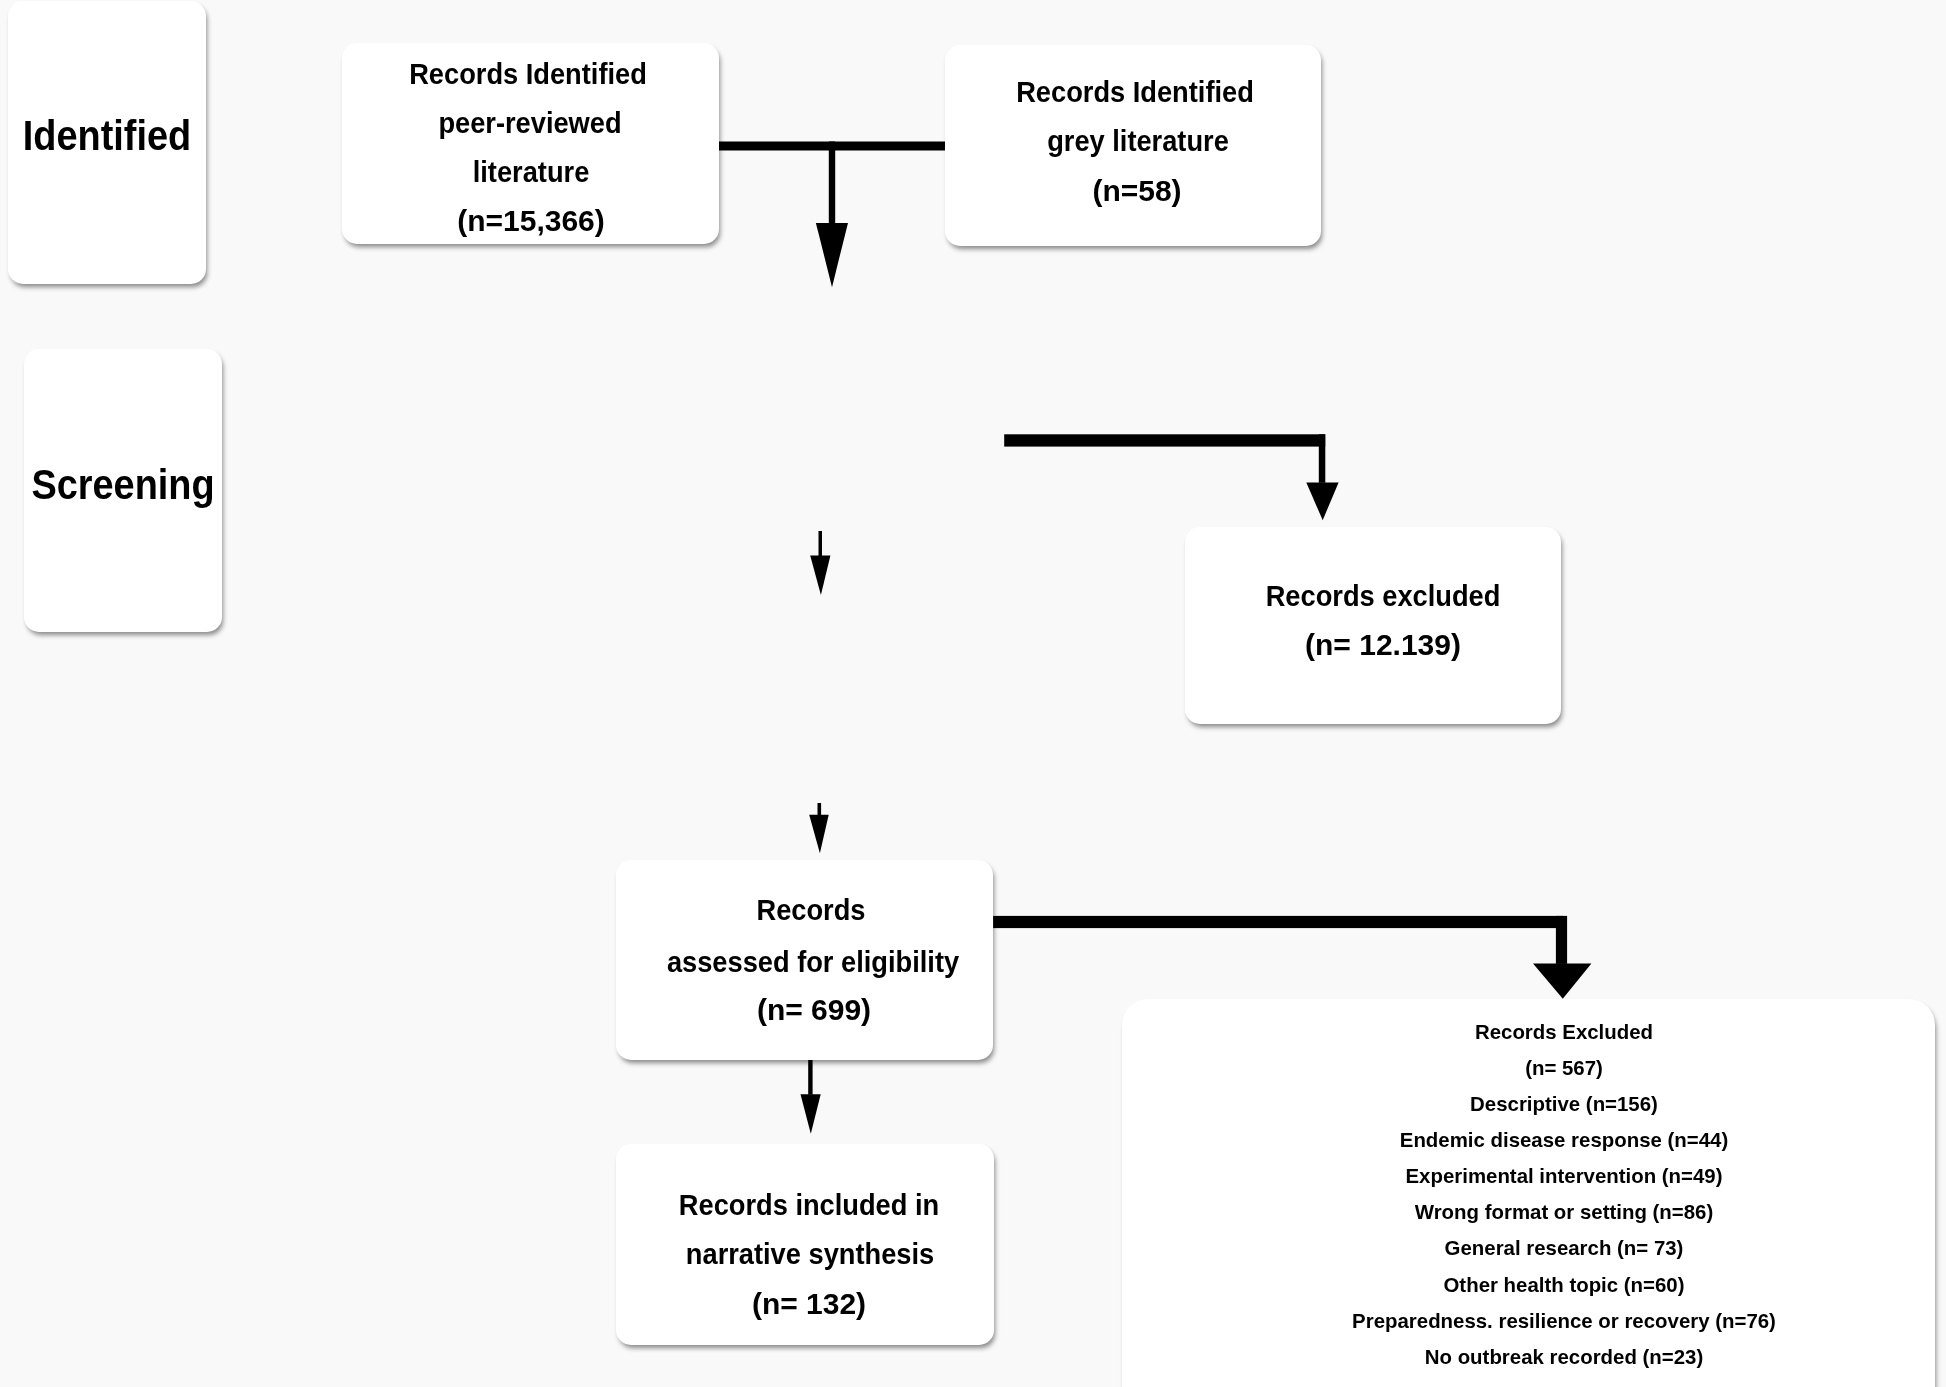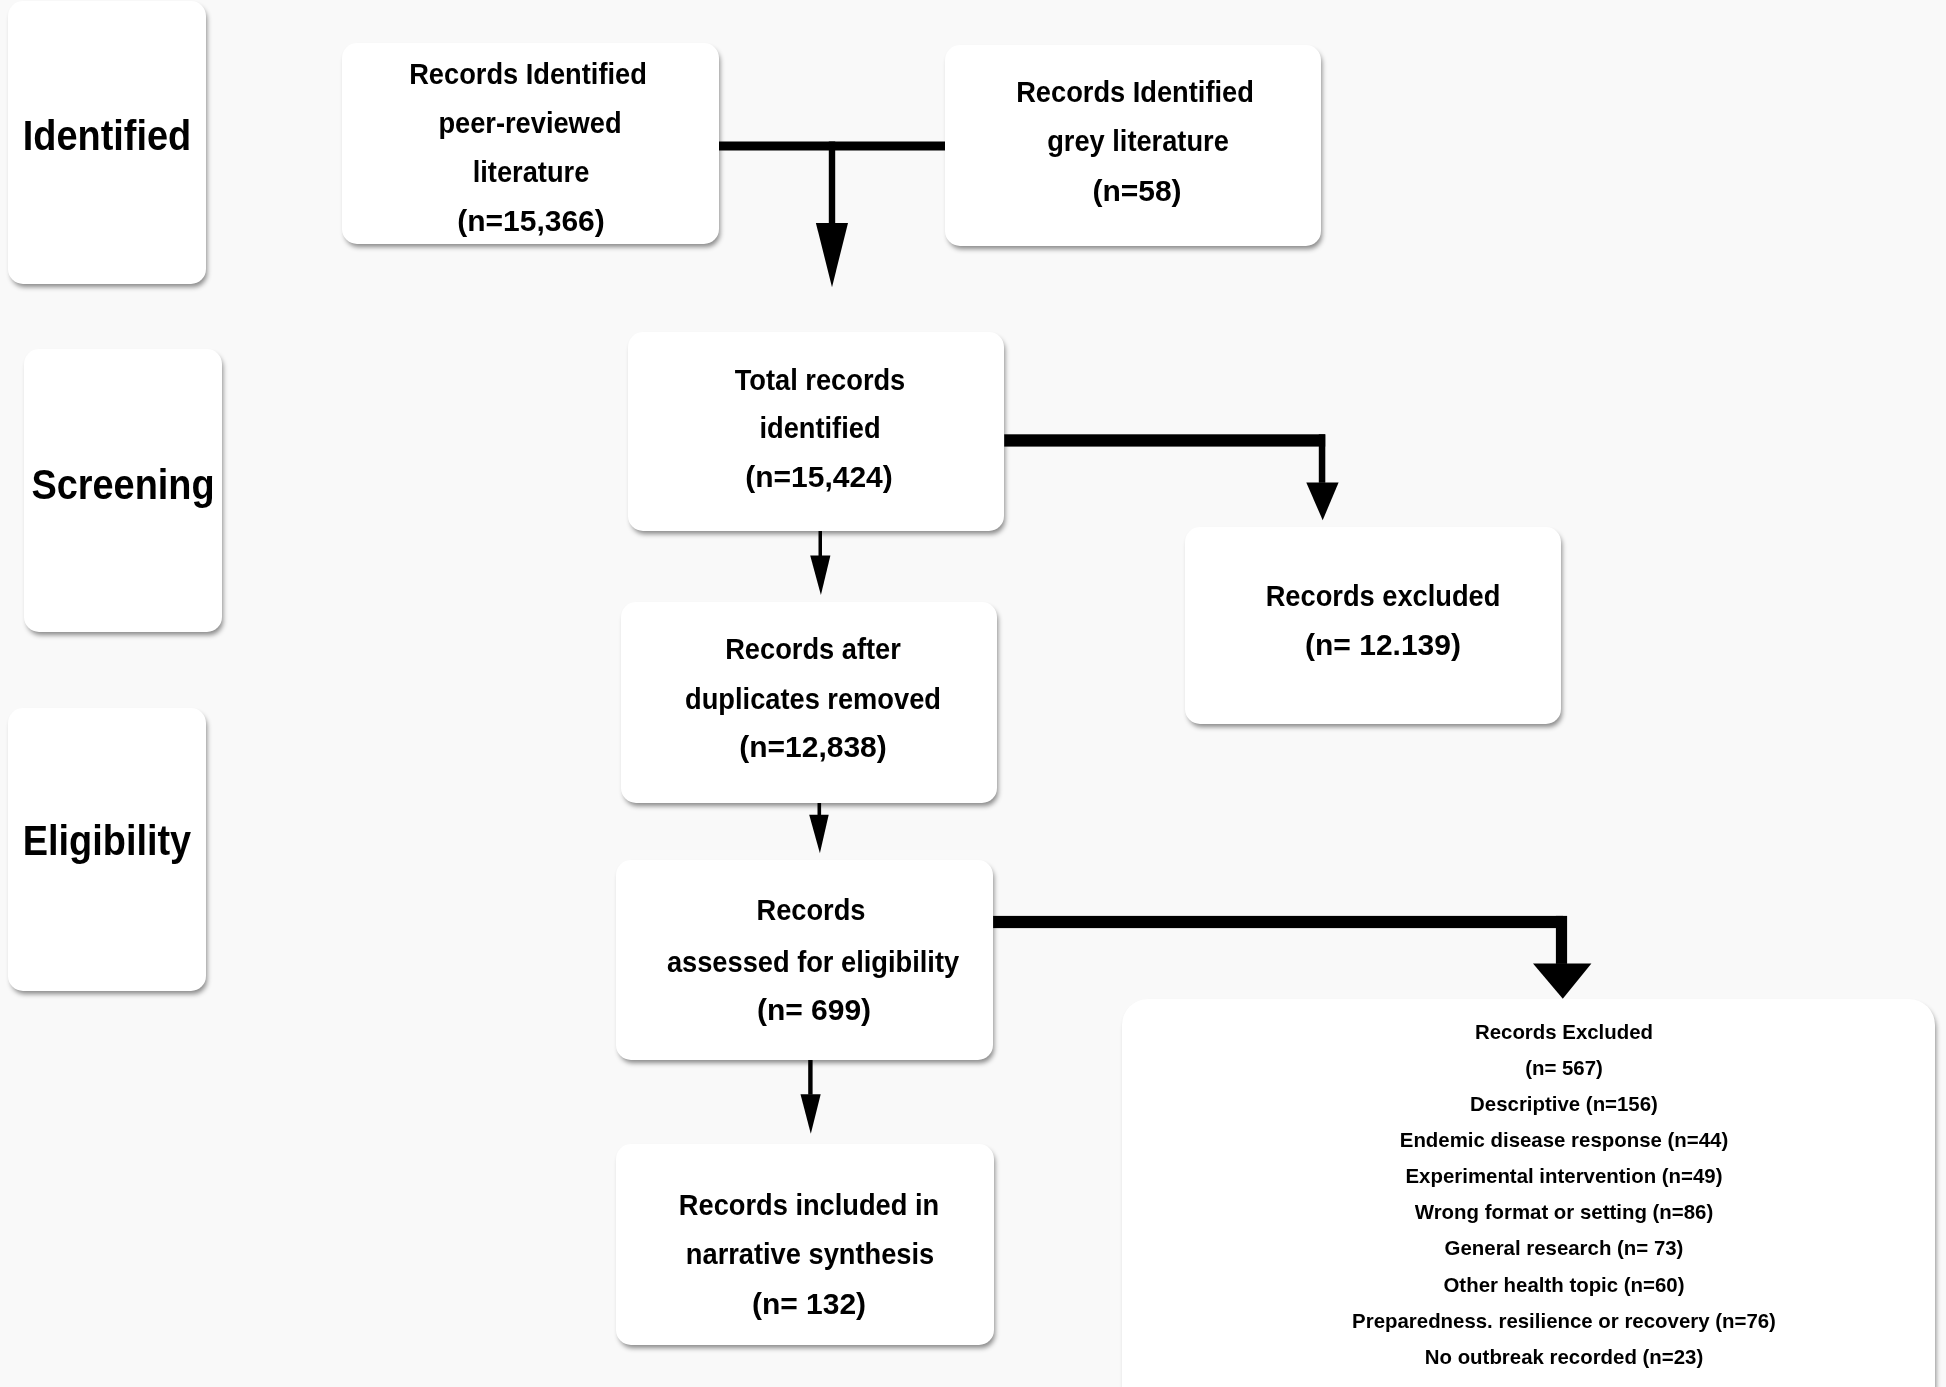--- a/index.html
+++ b/index.html
@@ -60,53 +60,40 @@
       <path d="M800.5 1094.2 L820.7 1094.2 L810.8 1133.8 Z"></path>
     </g>
   </svg>
 
   <div class="box stagebox" style="left:8px;top:1px;width:198px;height:283px;">
     <span class="ln" style="left:99px;top:135px;">Identified</span>
   </div>
   <div class="box stagebox" style="left:24px;top:349px;width:198px;height:283px;">
     <span class="ln" style="left:99px;top:136px;">Screening</span>
   </div>
-  <div class="box stagebox" style="left:8px;top:708px;width:198px;height:283px;">
-    <span class="ln" style="left:99px;top:133px;">Eligibility</span>
-  </div>
 
   <div class="box nodebox" style="left:342px;top:43px;width:377px;height:201px;">
     <span class="ln" style="left:186px;top:31px;">Records Identified</span>
     <span class="ln" style="left:188px;top:80px;">peer-reviewed</span>
     <span class="ln" style="left:189px;top:129px;">literature</span>
     <span class="ln num" style="left:189px;top:178px;">(n=15,366)</span>
   </div>
 
   <div class="box nodebox" style="left:945px;top:45px;width:376px;height:201px;">
     <span class="ln" style="left:190px;top:47px;">Records Identified</span>
     <span class="ln" style="left:193px;top:96px;">grey literature</span>
     <span class="ln num" style="left:192px;top:146px;">(n=58)</span>
   </div>
 
-  <div class="box nodebox" style="left:628px;top:332px;width:376px;height:199px;">
-    <span class="ln" style="left:192px;top:48px;">Total records</span>
-    <span class="ln" style="left:192px;top:96px;">identified</span>
-    <span class="ln num" style="left:191px;top:145px;">(n=15,424)</span>
-  </div>
 
   <div class="box nodebox" style="left:1185px;top:527px;width:376px;height:197px;">
     <span class="ln" style="left:198px;top:69px;">Records excluded</span>
     <span class="ln num" style="left:198px;top:118px;">(n= 12.139)</span>
   </div>
 
-  <div class="box nodebox" style="left:621px;top:602px;width:376px;height:201px;">
-    <span class="ln" style="left:192px;top:47px;">Records after</span>
-    <span class="ln" style="left:192px;top:97px;">duplicates removed</span>
-    <span class="ln num" style="left:192px;top:145px;">(n=12,838)</span>
-  </div>
 
   <div class="box nodebox" style="left:616px;top:860px;width:377px;height:200px;">
     <span class="ln" style="left:195px;top:50px;">Records</span>
     <span class="ln" style="left:197px;top:102px;">assessed for eligibility</span>
     <span class="ln num" style="left:198px;top:150px;">(n= 699)</span>
   </div>
 
   <div class="box nodebox" style="left:616px;top:1144px;width:378px;height:201px;text-align:center;">
     <span class="ln" style="left:193px;top:61px;">Records included in</span>
     <span class="ln" style="left:194px;top:110px;">narrative synthesis</span>

